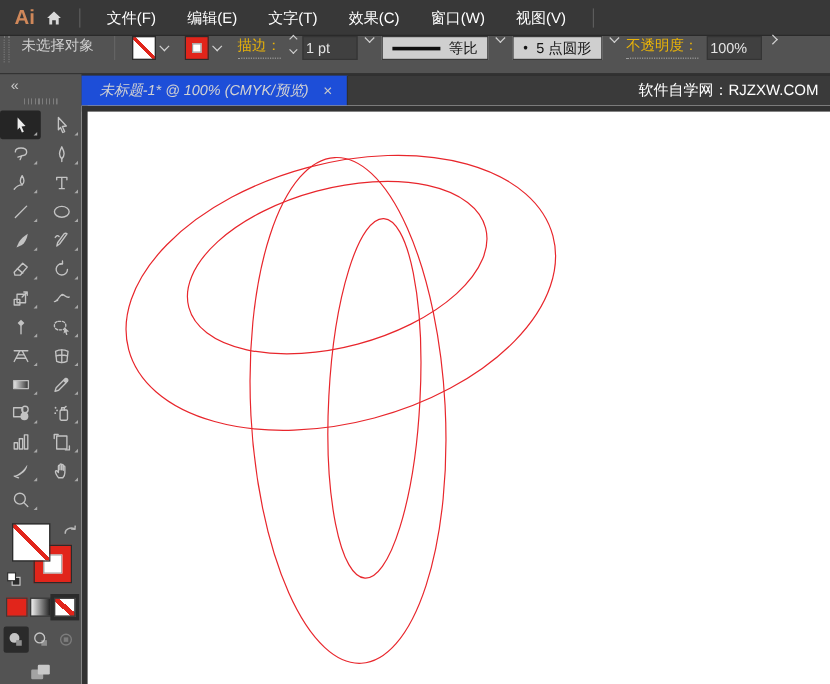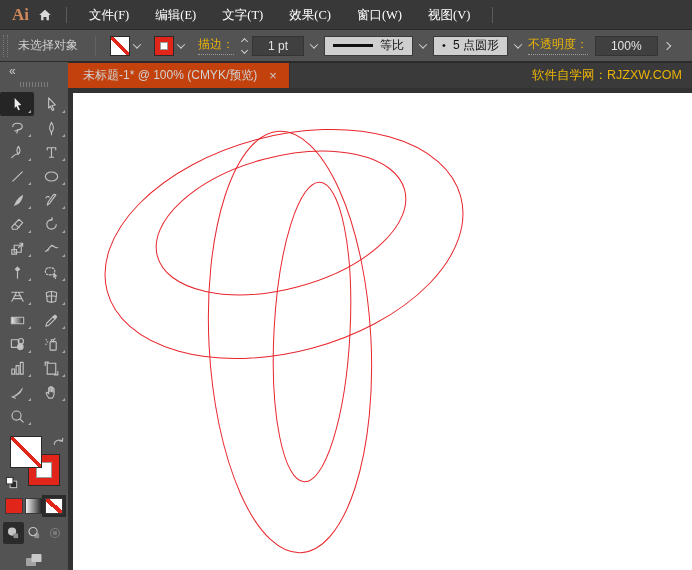--- a/index.html
+++ b/index.html
@@ -2,48 +2,48 @@
 <html style="--swatch-red: #e1251b; --logo-orange: #d0885a;"><head>
 <meta charset="utf-8">
 <style>
   * { margin:0; padding:0; box-sizing:border-box; }
   html,body { width:692px; height:570px; overflow:hidden; }
   body { font-family:"Liberation Sans", sans-serif; background:#535353; }
   .app { width:692px; height:570px; display:flex; flex-direction:column; }
 
   
   .menubar { flex:0 0 30px; height:30px; background:#383838; border-bottom:1px solid #2a2a2a;
-             display:flex; align-items:center; padding:0 8px;font-family:Liberation Serif, serif; }
+             display:flex; align-items:center; padding:0 8px; }
   .ai-logo { color:var(--logo-orange,#d0885a); font-weight:bold; font-size:17px; margin:0 8px 0 4px; }
   .home-btn { color:#d8d8d8; display:flex; align-items:center; margin-right:4px; }
   .mb-sep { width:1px; height:16px; background:#5c5c5c; margin:0 9px; }
   .menu-items { display:flex; }
   .menu-item { color:#ffffff; font-size:12.5px; line-height:30px; padding:16px 13px; white-space:nowrap; cursor:default; }
 
   
   .controlbar { flex:0 0 32px; height:32px; background:#535353; border-bottom:1px solid #2c2c2c;
-                display:flex; align-items:center; padding-right:4px; }
+                display:flex; align-items:flex-start; padding-right:4px; }
   .cb-grip { width:5px; height:22px; margin:0 6px 0 3px;
              border-left:1px dotted #787878; border-right:1px dotted #787878; }
   .cb-label { color:#cfcfcf; font-size:12px; margin:0 10px 0 4px; white-space:nowrap; }
   .cb-vsep { width:1px; height:20px; background:#636363; margin:0 7px; }
   .swatch-group { display:flex; align-items:center; gap:4px; margin:0 7px; }
   .swatch { width:20px; height:20px; border:1px solid #2b2b2b; }
   .swatch.none { background:linear-gradient(to top right,#fff 44%,var(--swatch-red,#e1251b) 44% 56%,#fff 56%); }
   .swatch.stroke-red { background:var(--swatch-red,#e1251b); position:relative; }
   .swatch.stroke-red::after { content:''; position:absolute; inset:5px; background:#fff; box-shadow:inset 0 0 0 1px #9b9b9b; }
   .chev { width:6px; height:6px; border-right:1.6px solid #d2d2d2; border-bottom:1.6px solid #d2d2d2;
           transform:rotate(45deg) translate(-1px,-1px); display:inline-block; }
   .chev.right { transform:rotate(-45deg); margin:0 6px; }
   .link { color:#eab308; font-size:12px; border-bottom:1px dotted #9d9d9d; padding-bottom:1px; white-space:nowrap; cursor:default; }
   .stepper { display:flex; flex-direction:column; gap:4px; margin:0 5px 0 8px; }
   .step { width:5px; height:5px; border-right:1.4px solid #cfcfcf; border-bottom:1.4px solid #cfcfcf; }
   .step.up { transform:rotate(-135deg); } .step.down { transform:rotate(45deg); }
   .input-dark { background:#404040; border:1px solid #343434; color:#e3e3e3; font-size:12px;
-                height:20px; display:flex; align-items:center; padding:0 15px; min-width:46px; white-space:nowrap; }
+                height:20px; display:flex; align-items:center; padding:0 2px; min-width:46px; white-space:nowrap; }
   .box-light { background:#cfcfcf; border:1px solid #3a3a3a; color:#141414; height:20px;
                display:flex; align-items:center; font-size:12px; padding:0 8px; gap:7px; margin-left:7px; white-space:nowrap; }
   .stroke-line { width:40px; height:3px; background:#101010; }
   .bullet { font-size:11px; line-height:1; }
   .m-l { margin-left:7px; } .m-r { margin-right:7px; }
 
   
   .main { flex:1; display:flex; min-height:0; }
 
   
@@ -77,24 +77,24 @@
 
   .modes { display:flex; margin-top:8px; }
   .mode { width:21px; height:22px; display:flex; align-items:center; justify-content:center; border-radius:2px; }
   .mode.active { background:#2b2b2b; }
 
   .screenmode { margin-top:7px; display:flex; }
 
   
   .docarea { flex:1; display:flex; flex-direction:column; min-width:0; }
   .tabbar { flex:0 0 26px; height:26px; background:#3a3a3a; border-top:1px solid #2a2a2a; display:flex; align-items:stretch; }
-  .tab { background:#c2410c; display:flex; align-items:center; gap:12px; padding:0 12px 0 15px;
-         font-size:12px; color:#d2d2d2; border-right:1px solid #2f2f2f; white-space:nowrap; }
+  .tab { background:#1d4ed8; display:flex; align-items:center; gap:12px; padding:0 12px 0 15px;
+         font-size:12px; color:#d2d2d2; border-right:1px solid #2f2f2f; white-space:nowrap;font-style:italic; }
   .tab-close { color:#c9c9c9; font-size:13px; line-height:1; }
-  .watermark { margin-left:auto; align-self:center; color:#eab308; font-size:12.5px; padding-right:10px; white-space:nowrap; }
+  .watermark { margin-left:auto; align-self:center; color:#ffffff; font-size:12.5px; padding-right:10px; white-space:nowrap; }
 
   .canvas { flex:1; position:relative; background:#ffffff; min-height:0; overflow:hidden; }
   .pb-top { position:absolute; top:0; left:0; right:0; height:5px; background:#323232; z-index:2; }
   .pb-left { position:absolute; top:0; left:0; bottom:0; width:5px; background:#323232; z-index:2; }
   .art { position:absolute; inset:0; width:100%; height:100%; z-index:1; }
 </style>
 </head>
 <body>
 
 <div class="app">

